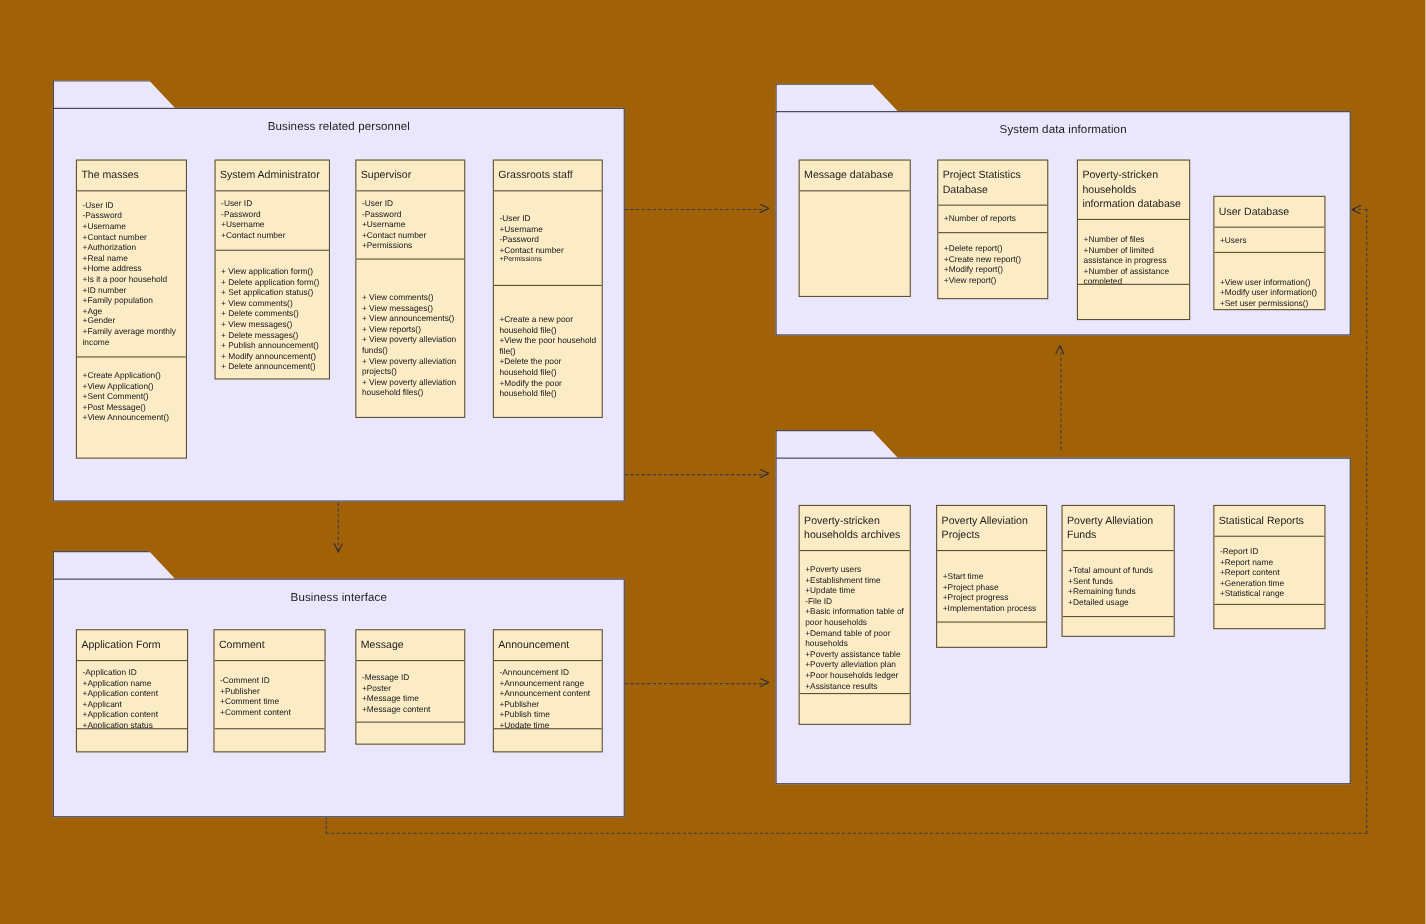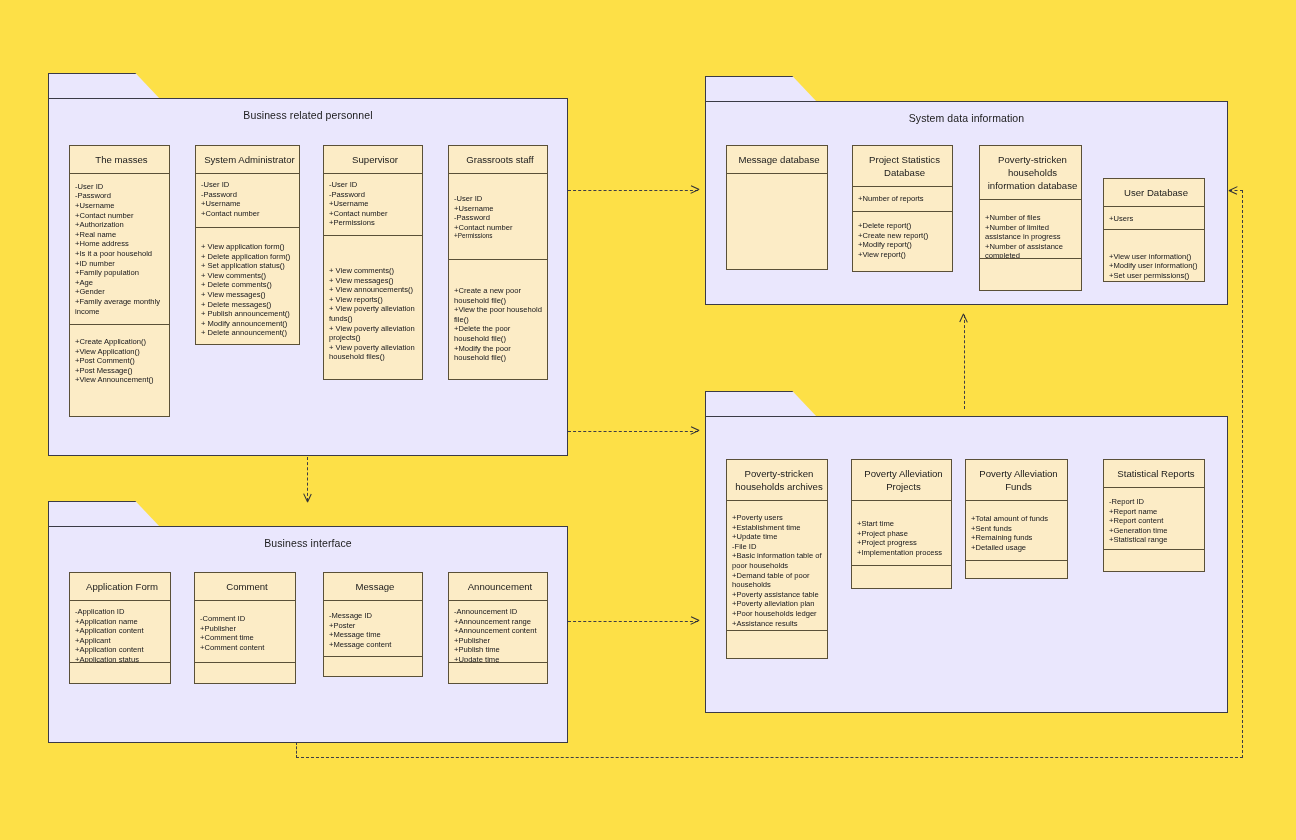--- a/index.html
+++ b/index.html
@@ -9,21 +9,21 @@
     background: #ffffff;
   }
   body {
     font-family: "Liberation Sans", "DejaVu Sans", sans-serif;
     -webkit-font-smoothing: antialiased;
   }
   #canvas {
     position: relative;
     width: 1296px;
     height: 840px;
-    background: #fde047;
+    background: #a16207;
     overflow: hidden;
   }
 
   
   .package {
     position: absolute;
   }
   .package .pkg-tab {
     position: absolute;
     left: 0;
@@ -60,21 +60,21 @@
   
   .uclass {
     position: absolute;
     background: #fcecc6;
     border: 1.3px solid #5a5038;
     box-sizing: border-box;
     display: flex;
     flex-direction: column;
   }
   .uclass .c-name {
-    text-align: center;
+    text-align: left;
     font-size: 9.6px;
     color: #1b1b1b;
     padding: 7px 0 7px 4px;
     line-height: 13px;
     border-bottom: 1.2px solid #5a5038;
     box-sizing: border-box;
     flex: none;
   }
   .uclass .c-attrs,
   .uclass .c-ops {
@@ -197,21 +197,21 @@
         <div class="c-line">+Is it a poor household</div>
         <div class="c-line">+ID number</div>
         <div class="c-line">+Family population</div>
         <div class="c-line">+Age</div>
         <div class="c-line">+Gender</div>
         <div class="c-line">+Family average monthly income</div>
       </div>
       <div class="c-ops" style="padding-top:12px;">
         <div class="c-line">+Create Application()</div>
         <div class="c-line">+View Application()</div>
-        <div class="c-line">+Post Comment()</div>
+        <div class="c-line">+Sent Comment()</div>
         <div class="c-line">+Post Message()</div>
         <div class="c-line">+View Announcement()</div>
       </div>
     </div>
 
     <div class="uclass" style="left:147px; top:72px; width:105px; height:200px;">
       <div class="c-name">System Administrator</div>
       <div class="c-attrs" style="height:54px;">
         <div class="c-line">-User ID</div>
         <div class="c-line">-Password</div>

